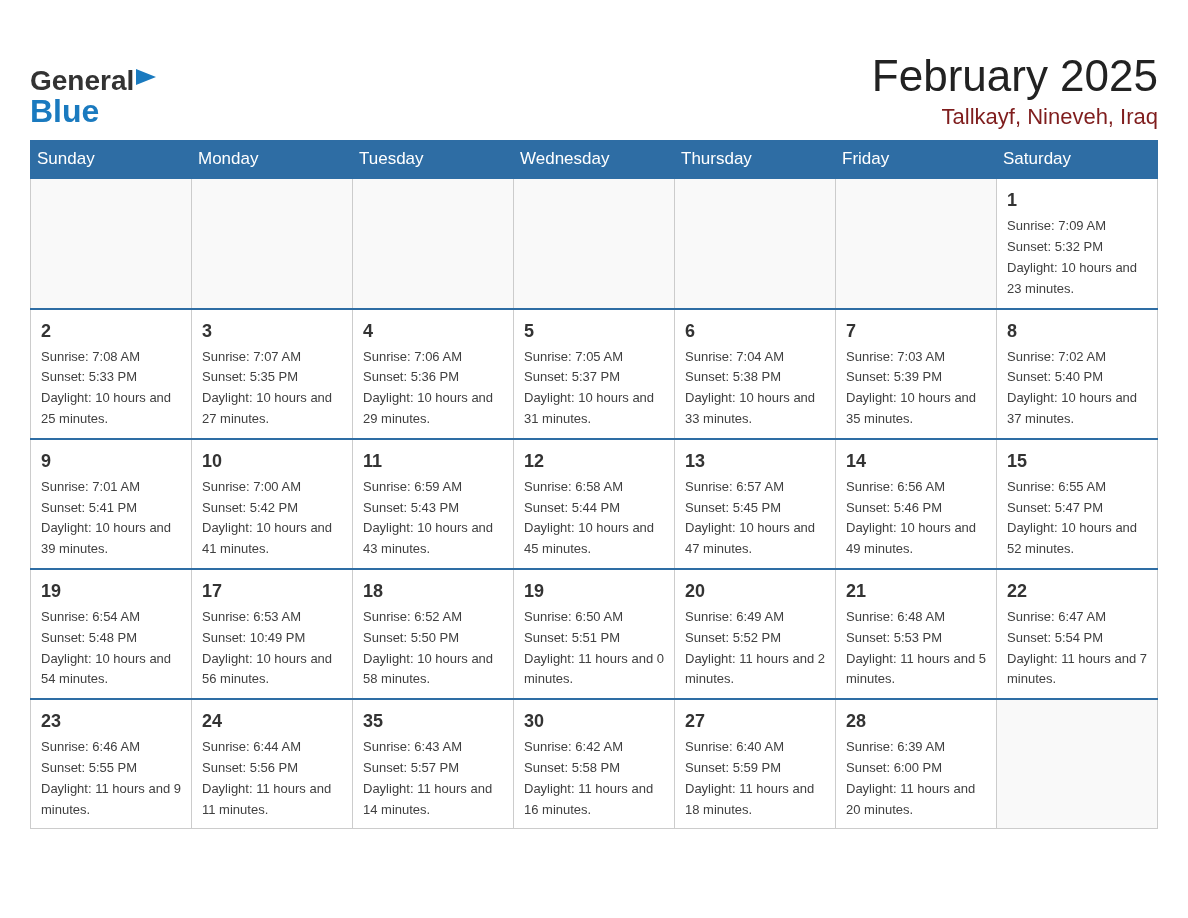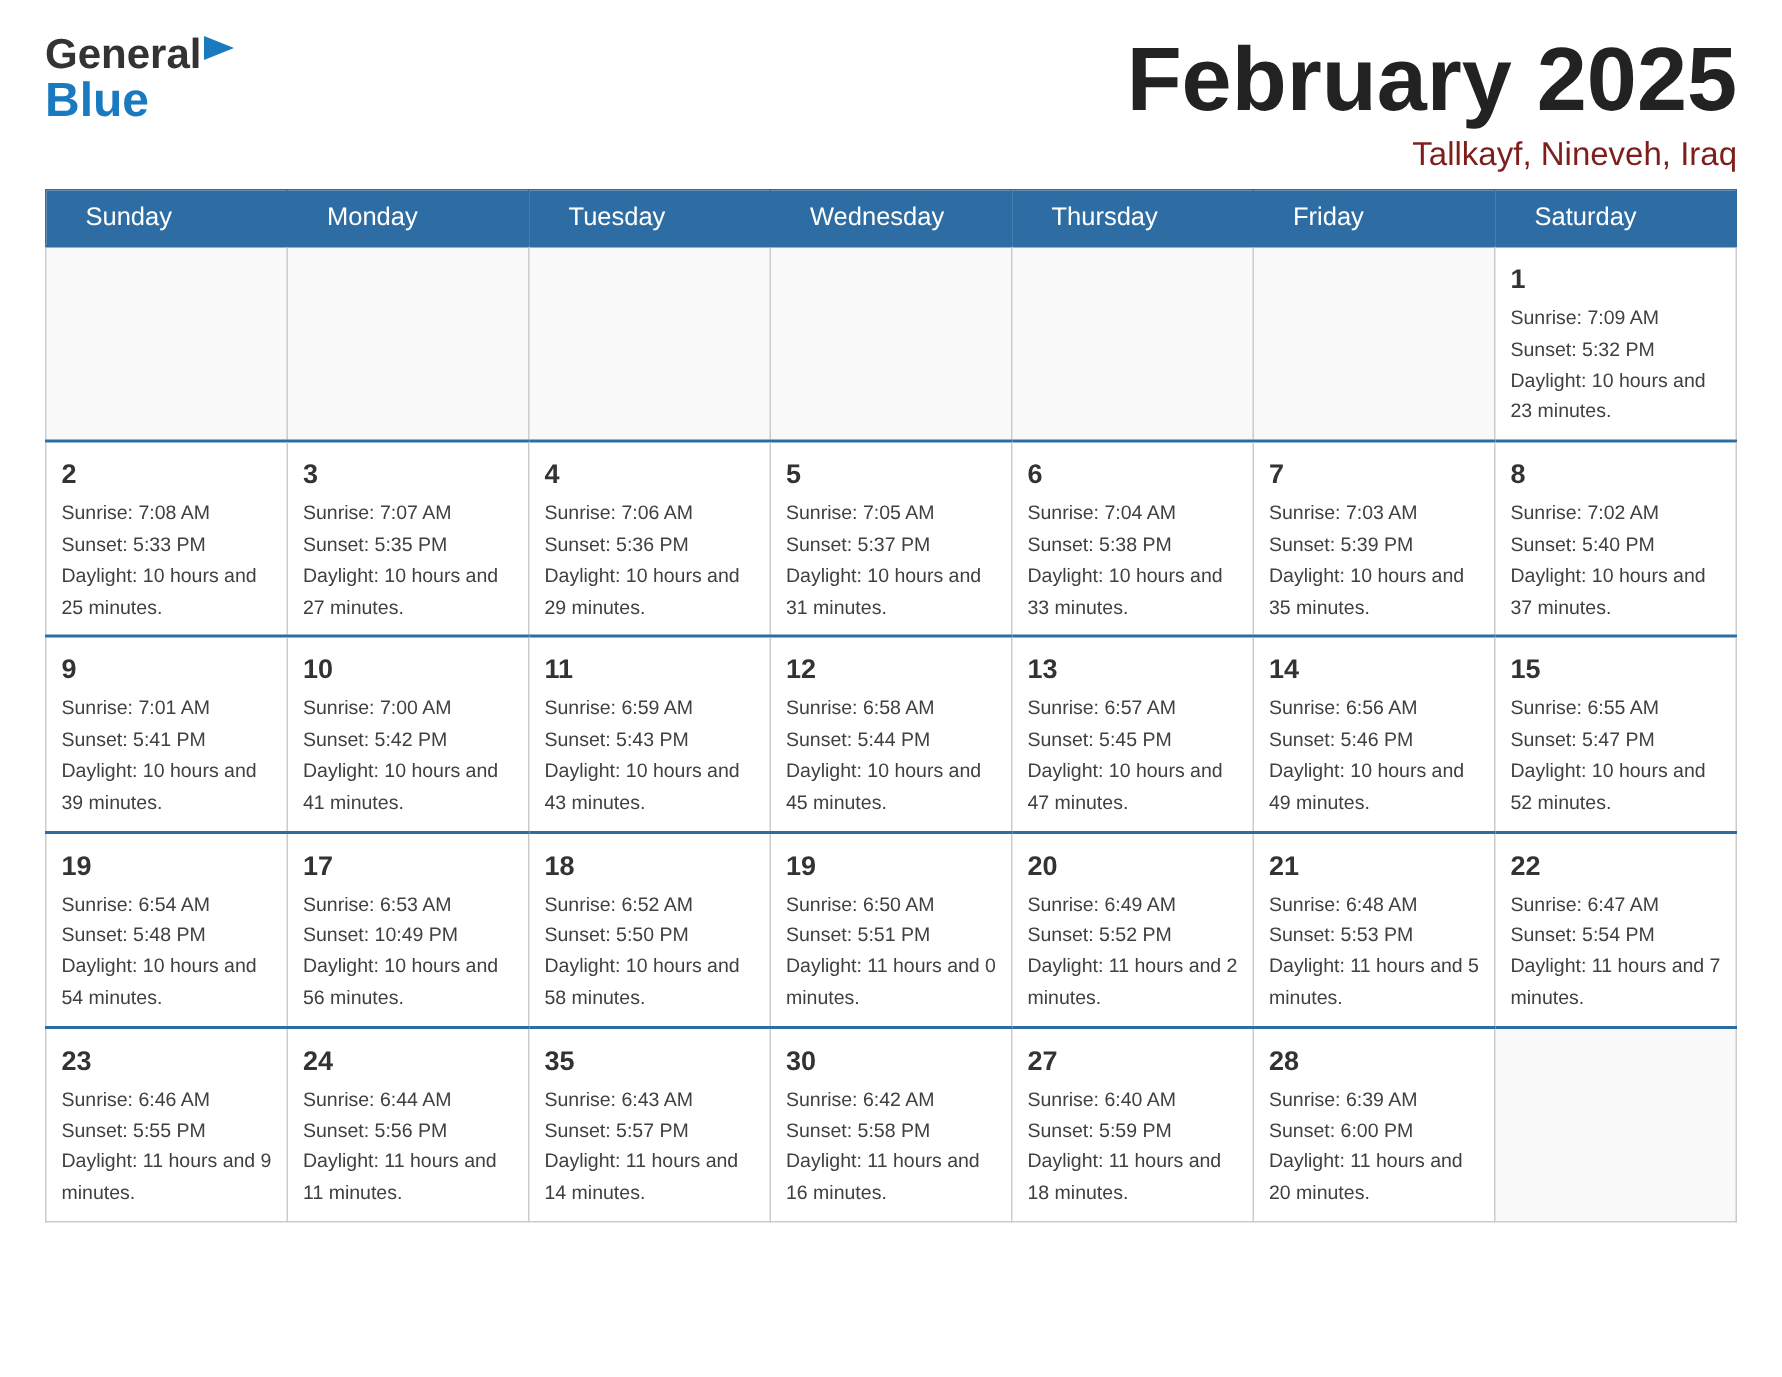--- a/index.html
+++ b/index.html
@@ -6,22 +6,23 @@
     body {
       font-family: Arial, sans-serif;
       background: #fff;
       padding: 20px 30px;
       width: 1188px;
       min-height: 918px;
     }
     .header {
       display: flex;
       justify-content: space-between;
-      align-items: flex-start;
+      align-items: flex-end;
       margin-bottom: 10px;
+      margin-top: 32px;
     }
     .logo-text-general {
       font-size: 28px;
       font-weight: bold;
       color: #333;
     }
     .logo-text-blue {
       font-size: 32px;
       font-weight: bold;
       color: #1a7abf;
@@ -36,41 +37,41 @@
     }
     .logo-bottom {
       display: flex;
       align-items: center;
       margin-top: -4px;
     }
     .title-block {
       text-align: right;
     }
     .calendar-title {
-      font-size: 60px;
-      font-weight: bold;
+      font-size: 44px;
+      font-weight: normal;
       color: #222;
       line-height: 1.1;
     }
     .calendar-subtitle {
       font-size: 22px;
       color: #7f1d1d;
       margin-top: 4px;
     }
     .calendar {
       width: 100%;
       border-collapse: collapse;
       margin-top: 10px;
     }
     .calendar th {
       background-color: #2e6da4;
       color: #fff;
       font-size: 17px;
       font-weight: normal;
-      padding: 8px 26px;
+      padding: 8px 6px;
       text-align: left;
       border: 1px solid #2e6da4;
     }
     .calendar td {
       border: 1px solid #ccc;
       vertical-align: top;
       padding: 8px 10px;
       width: 14.28%;
       font-size: 13px;
       color: #333;

